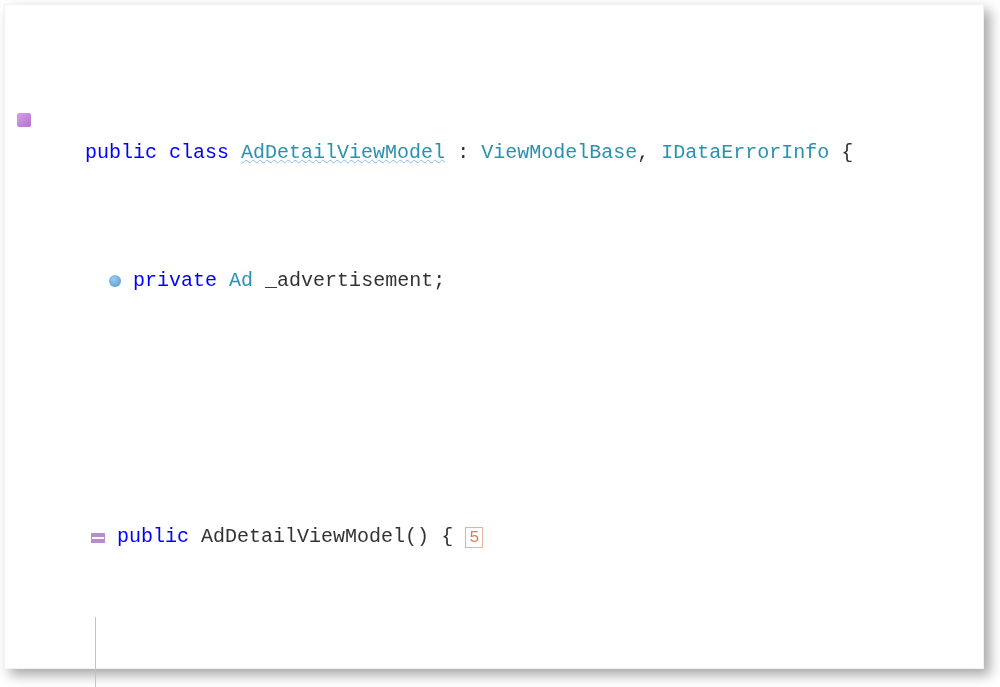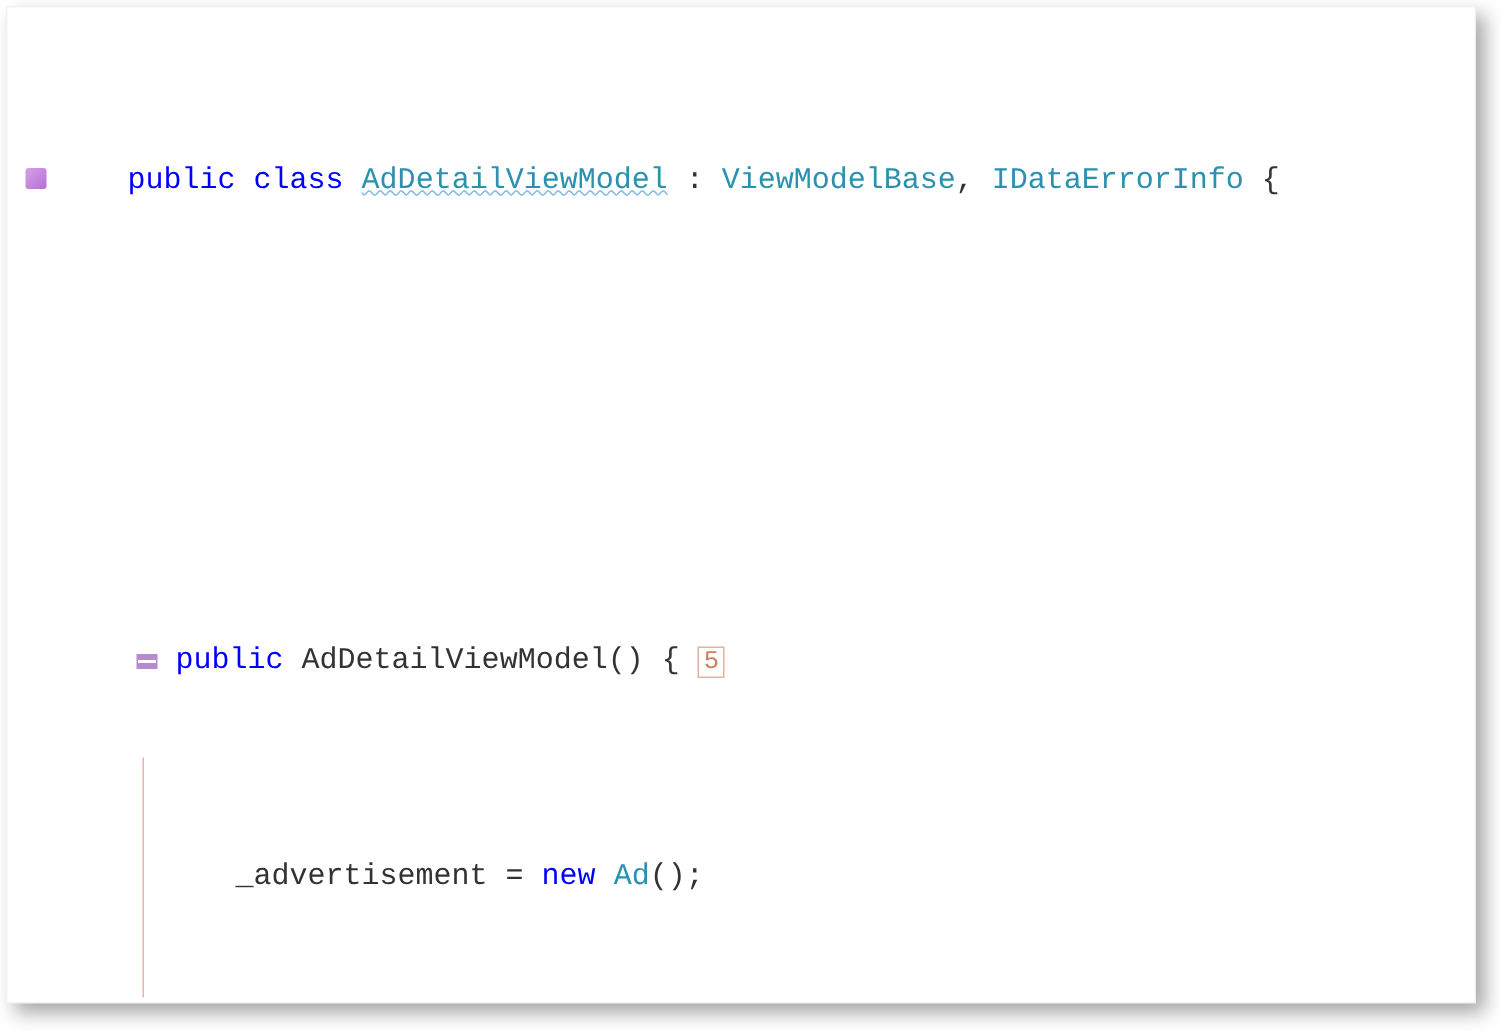--- a/index.html
+++ b/index.html
@@ -25,21 +25,21 @@
     box-sizing: border-box;
   }
   .code {
     white-space: pre;
     color: #333;
   }
   .kw   { color: #0000ff; }
   .type { color: #2b91af; }
   .typeU{ color: #2b91af; text-decoration: underline wavy #88bde6; text-decoration-thickness: 1px; }
   .cnt  { color: #d08060; border: 1px solid #e3b3a0; padding: 0 3px; font-size: 17px; }
-  .line { display: flex; align-items: center; height: 32px; }
+  .line { display: flex; align-items: flex-start; height: 32px; }
   .gut  { display:inline-block; width: 26px; flex: 0 0 26px; text-align:center; }
   .content { flex: 1 1 auto; position: relative; }
   
   .ic { display:inline-block; width:14px; height:14px; vertical-align:-1px; }
   .ic-class { background: linear-gradient(135deg,#d6a1e8,#b56fd1); border-radius:2px; }
   .ic-field  { background: radial-gradient(circle at 40% 35%, #9ecdf2, #4a92c9); border-radius:50%; width:12px; height:12px; }
   .ic-method { position:relative; width:14px; height:10px; background:#b78ad1; }
   .ic-method::before, .ic-method::after { content:""; position:absolute; top:4px; width:6px; height:2px; background:#fff; }
   .ic-method::before{ left:1px;} .ic-method::after{ right:1px;}
   
@@ -58,20 +58,26 @@
 
 
 <div class="line">
   <span class="gut"><span class="ic ic-class"></span></span>
   <span class="content">
     <span class="kw">public</span> <span class="kw">class</span> <span class="typeU">AdDetailViewModel</span><span> : </span><span class="type">ViewModelBase</span><span>, </span><span class="type">IDataErrorInfo</span><span> {</span>
   </span>
 </div>
 
 
+<div class="line">
+  <span class="gut"></span>
+  <span class="content">
+    <span>  </span><span class="ic ic-field"></span> <span class="kw">private</span> <span class="type">Ad</span> <span>_advertisement</span><span>;</span>
+  </span>
+</div>
 
 
 <div class="line"><span class="gut"></span><span class="content"> </span></div>
 
 
 <div class="line">
   <span class="gut"></span>
   <span class="content">
     <span class="ic ic-method" style="margin-left:6px;"></span> <span class="kw">public</span> <span>AdDetailViewModel</span><span>()</span><span> {</span> <span class="cnt">5</span>
   </span>

